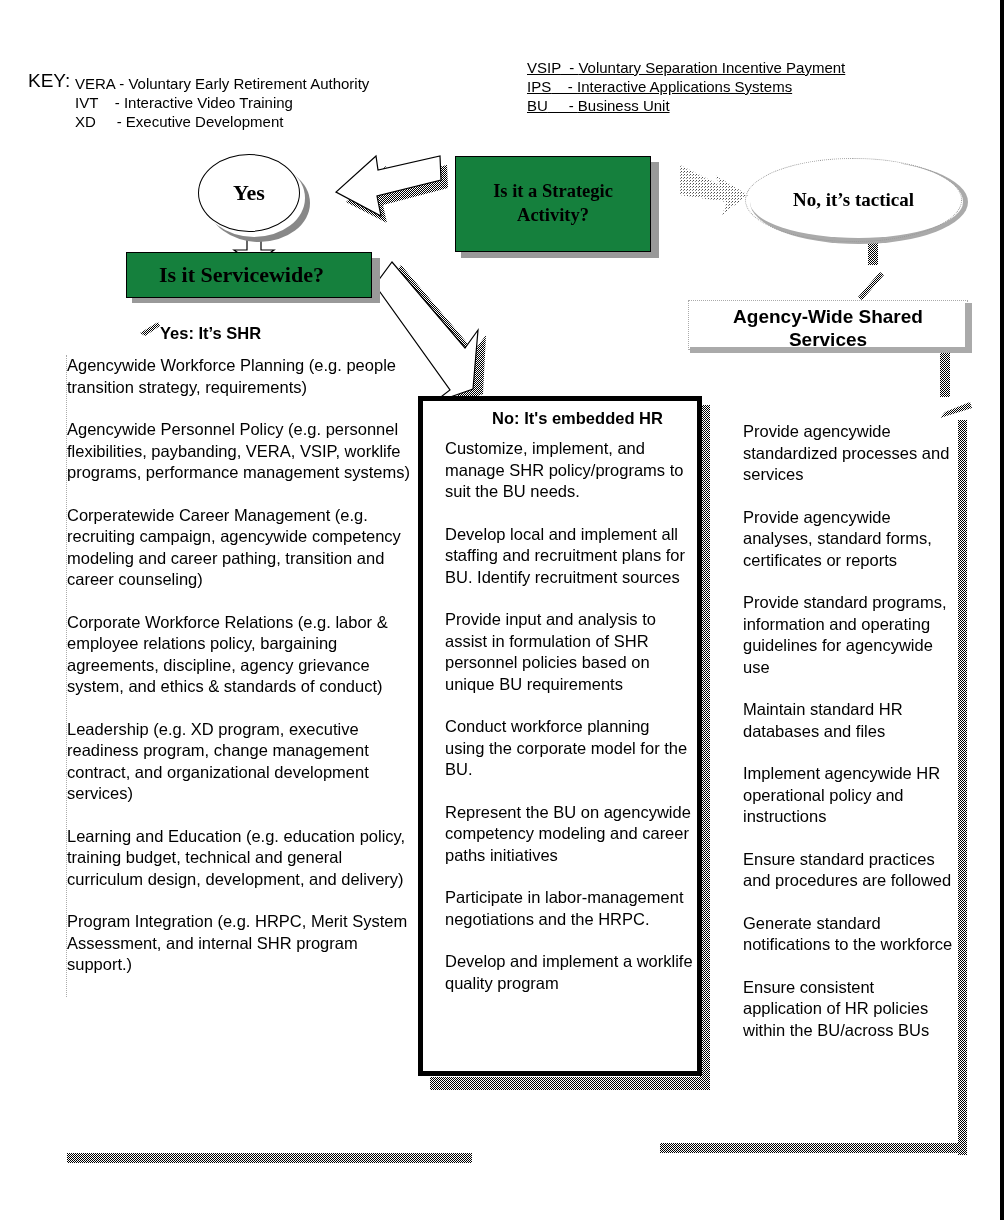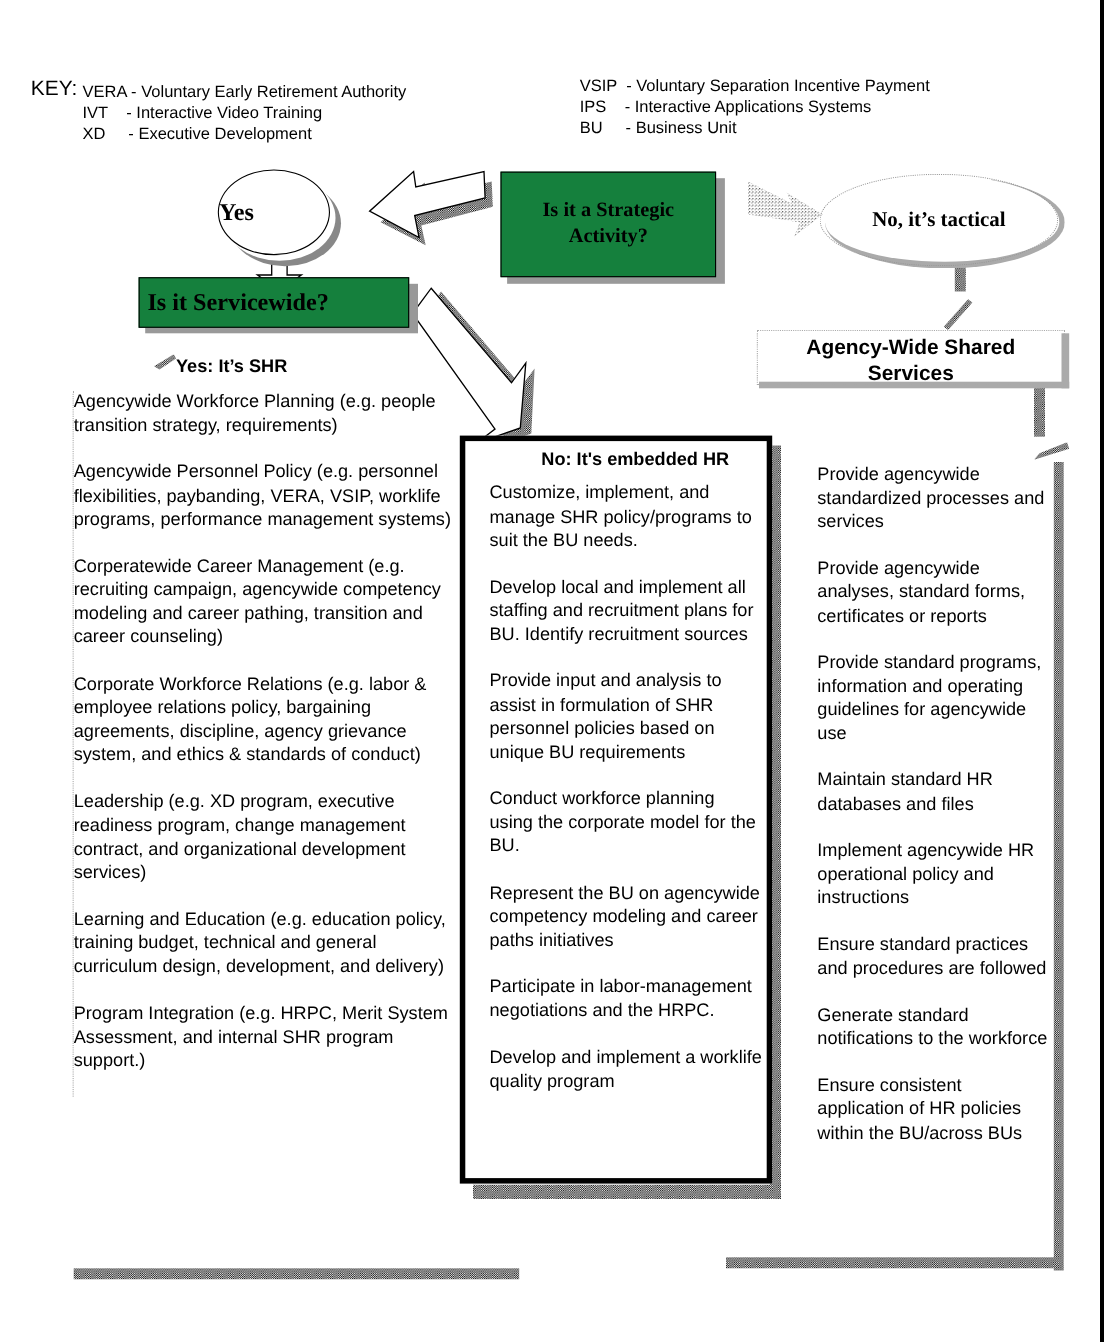--- a/index.html
+++ b/index.html
@@ -19,21 +19,21 @@
 <div class="right-border"></div>
 
 <div class="abs key-title">KEY:</div>
 
 <div class="abs" style="left:75px; top:74px;">
   <div class="key-row"><span>VERA</span><span> - </span><span>Voluntary Early Retirement Authority</span></div>
   <div class="key-row"><span>IVT</span><span>    - </span><span>Interactive Video Training</span></div>
   <div class="key-row"><span>XD</span><span>     - </span><span>Executive Development</span></div>
 </div>
 
-<div class="abs" style="left:527px; top:69px;">
+<div class="abs" style="left:527px; top:58px;text-decoration:underline;">
   <div class="key-row"><span>VSIP</span><span>  - </span><span>Voluntary Separation Incentive Payment</span></div>
   <div class="key-row"><span>IPS</span><span>    - </span><span>Interactive Applications Systems</span></div>
   <div class="key-row"><span>BU</span><span>     - </span><span>Business Unit</span></div>
 </div>
 
 <svg class="abs" style="left:0; top:0;" width="1004" height="1220">
   <defs>
     <pattern id="dots" width="3" height="3" patternUnits="userSpaceOnUse">
       <rect width="3" height="3" fill="#fff"></rect>
       <rect width="1" height="1" fill="#000"></rect>
@@ -81,36 +81,36 @@
   <rect x="67" y="1153" width="405" height="10" fill="url(#dense)"></rect>
 
   <rect x="958" y="420" width="9" height="735" fill="url(#dense)"></rect>
   <rect x="660" y="1143" width="305" height="10" fill="url(#dense)"></rect>
 
   <rect x="700" y="405" width="10" height="685" fill="url(#dense)"></rect>
   <rect x="430" y="1077" width="280" height="13" fill="url(#dense)"></rect>
 </svg>
 
 <div class="abs" style="left:203px; top:159px; width:102px; height:78px; border-radius:50%; background:url(#); box-shadow:5px 5px 0 #888;"></div>
-<div class="abs serif" style="left:198px; top:154px; width:100px; height:76px; border-radius:50%; border:1.5px solid #000; background:#fff; display:flex; align-items:center; font-size:22px;">
+<div class="abs serif" style="left:198px; top:154px; width:100px; height:76px; border-radius:50%; border:1.5px solid #000; background:#fff; display:flex; align-items:center; justify-content:center; font-size:22px;">
   <span>Yes</span>
 </div>
 
 <div class="abs" style="left:461px; top:162px; width:198px; height:96px; background:#999;"></div>
 <div class="abs box serif" style="left:455px; top:156px; width:196px; height:96px; display:flex; align-items:flex-start; justify-content:center; text-align:center; font-size:18.5px; line-height:24px; padding-top:22px; box-sizing:border-box;">
   <span style="width:150px;">Is it a Strategic Activity?</span>
 </div>
 
 <div class="abs" style="left:750px; top:160px; width:218px; height:84px; border-radius:50%; border-bottom:6px solid #aaa; border-right:5px solid #aaa; box-sizing:border-box;"></div>
 <div class="abs serif" style="left:745px; top:158px; width:215px; height:82px; border-radius:50%; border:1px dotted #999; display:flex; align-items:center; justify-content:center; font-size:19px;">
   <span>No, it’s tactical</span>
 </div>
 
 <div class="abs" style="left:132px; top:258px; width:248px; height:45px; background:#999;"></div>
-<div class="abs box serif" style="left:126px; top:252px; width:246px; height:46px; display:flex; align-items:center; padding-left:7px; box-sizing:border-box; font-size:22px;">
+<div class="abs box serif" style="left:126px; top:252px; width:246px; height:46px; display:flex; align-items:center; padding-left:32px; box-sizing:border-box; font-size:22px;">
   <span>Is it Servicewide?</span>
 </div>
 
 <div class="abs" style="left:690px; top:303px; width:282px; height:50px; border-right:7px solid #aaa; border-bottom:6px solid #aaa; box-sizing:border-box;"></div>
 <div class="abs" style="left:688px; top:300px; width:280px; height:50px; border:1px dotted #aaa; box-sizing:border-box; text-align:center; font-weight:bold; font-size:19px; line-height:23px; padding-top:4px;">
   <span style="display:inline-block; width:230px;">Agency-Wide Shared Services</span>
 </div>
 
 <div class="abs" style="left:160px; top:324px; font-weight:bold; font-size:16.5px;">Yes:  It’s SHR</div>
 

